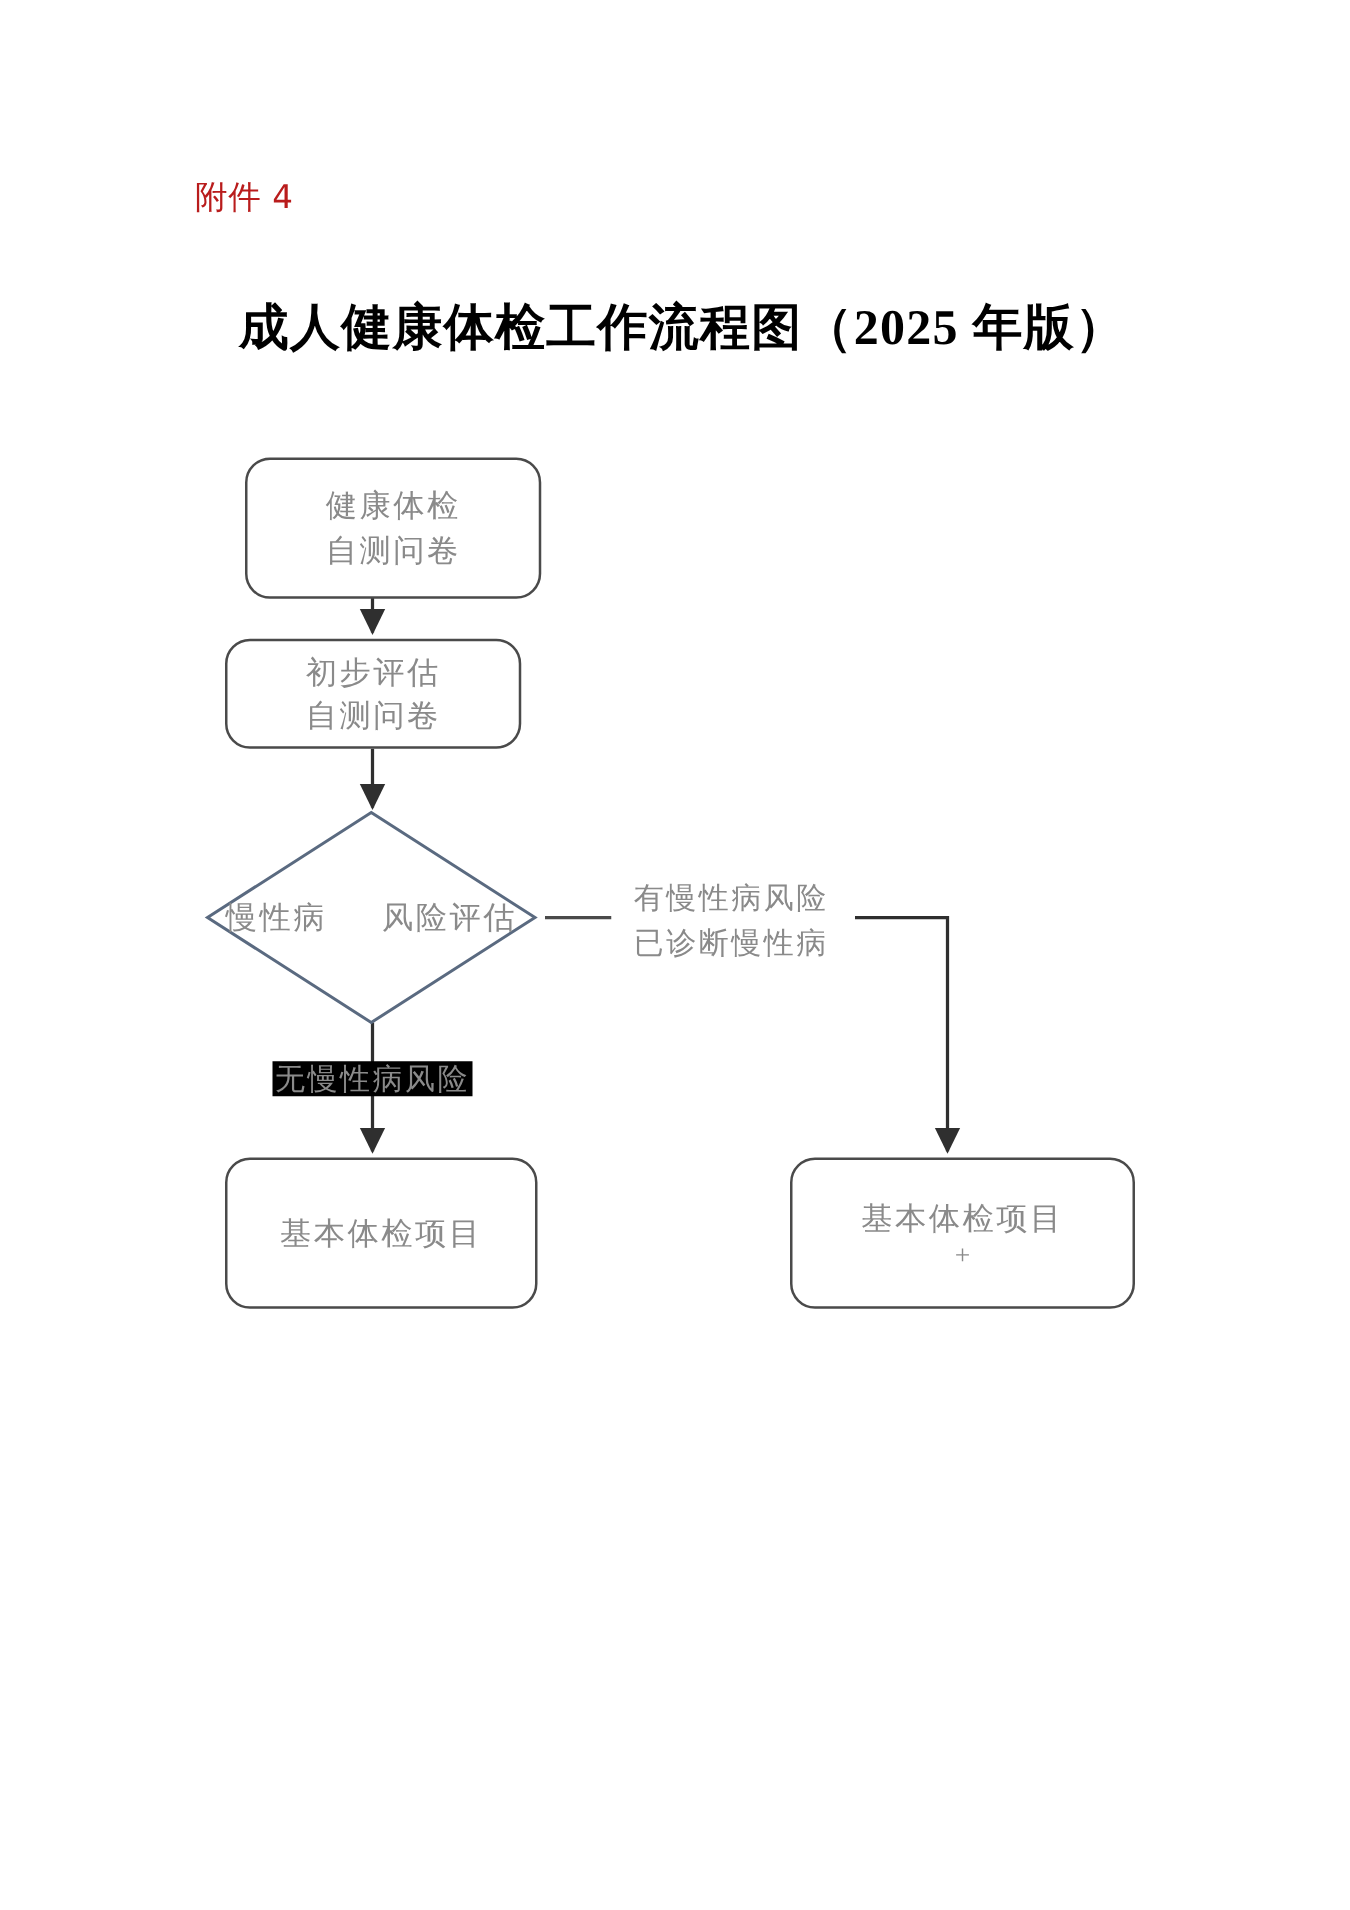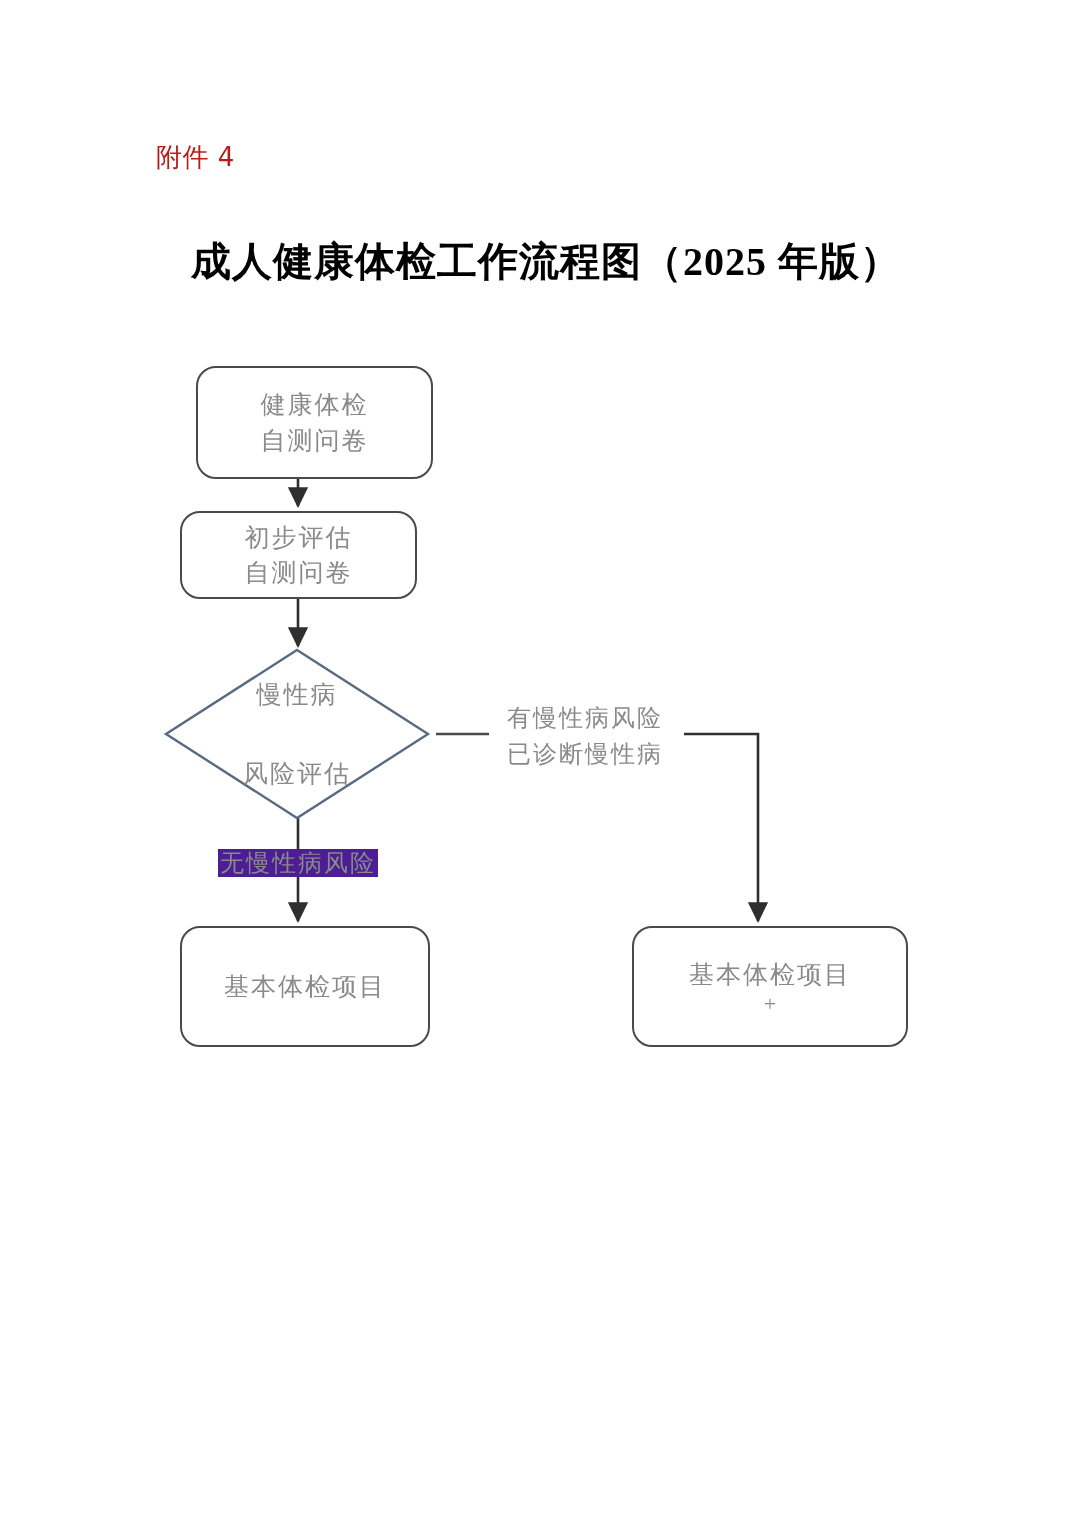--- a/index.html
+++ b/index.html
@@ -104,21 +104,21 @@
     width: 262px;
     height: 168px;
   }
   #node-risk-decision .diamond-label {
     position: absolute;
     left: 0;
     top: 0;
     width: 262px;
     height: 168px;
     display: flex;
-    flex-direction: column;
+    flex-direction: row;
     align-items: center;
     justify-content: center;
     color: #8a8a8a;
     font-family: "DejaVu Sans", "Liberation Sans", sans-serif;
     font-size: 25px;
     line-height: 1.42;
     letter-spacing: 2px;
     text-align: center;
     gap: 44px;
   }
@@ -134,21 +134,21 @@
     white-space: nowrap;
     background: transparent;
   }
 
   #label-no-risk {
     left: 218px;
     top: 845px;
     text-align: center;
   }
   #label-no-risk .seg {
-    background: #4c1d95;
+    background: #000000;
     padding: 0 2px;
   }
 
   #label-has-risk {
     left: 505px;
     top: 700px;
     text-align: center;
   }
   #label-has-risk .seg {
     background: #ffffff;

